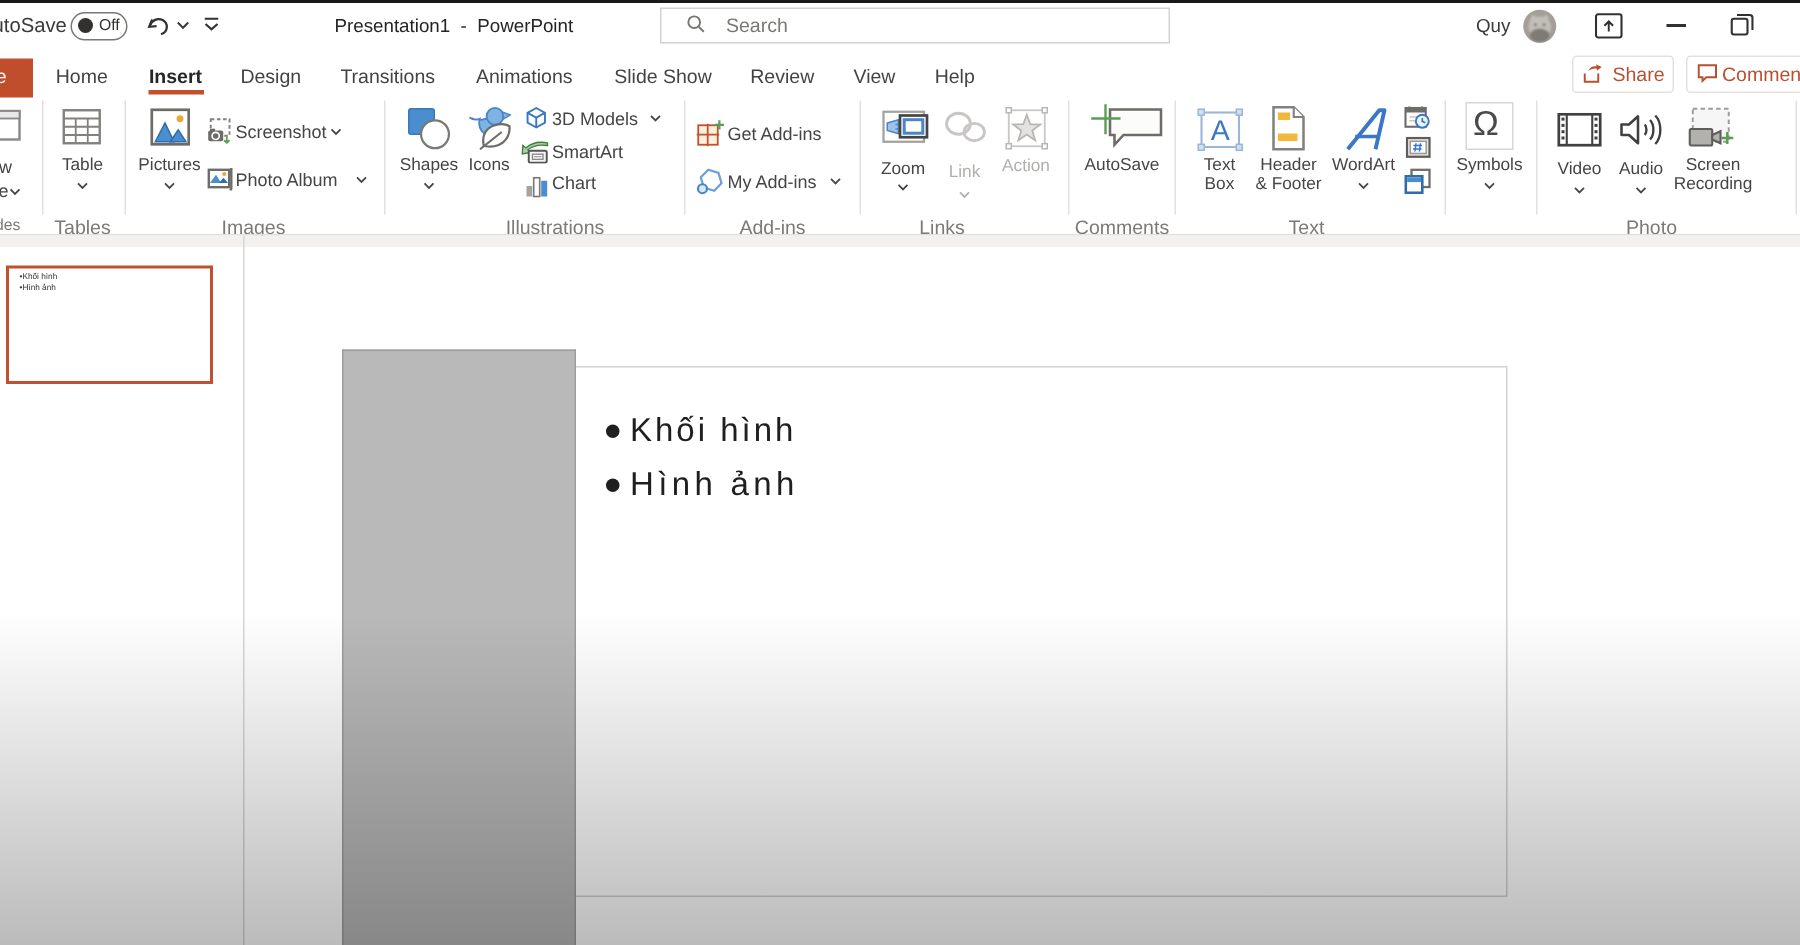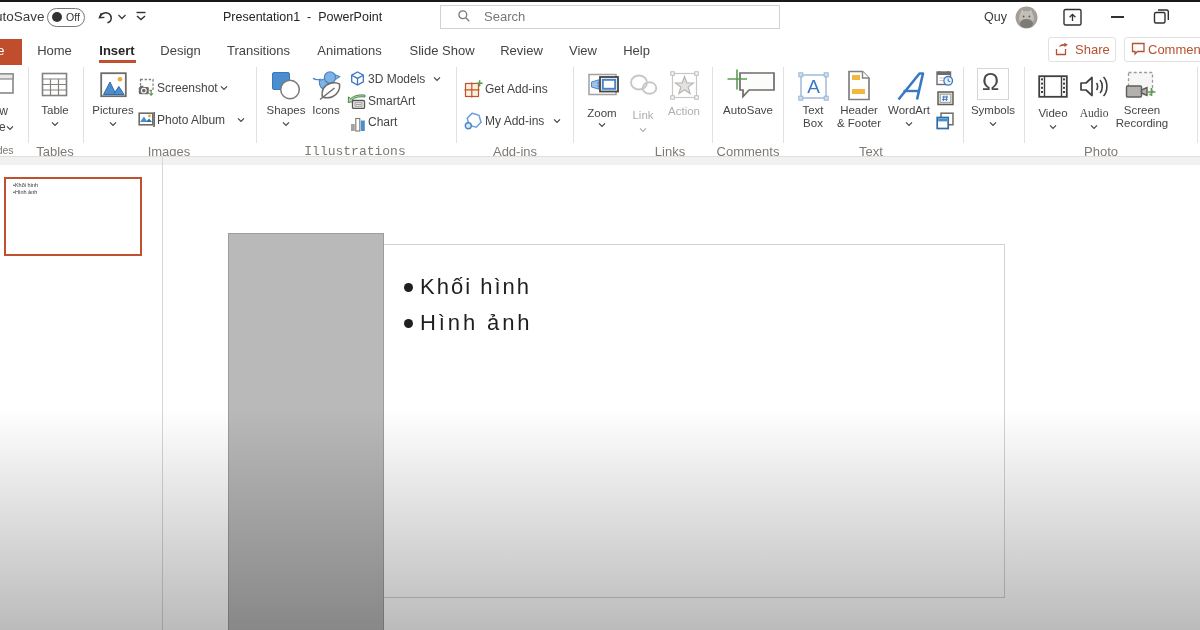--- a/index.html
+++ b/index.html
@@ -108,23 +108,23 @@
 <div class="sep" style="left:573px;"></div>
 <div class="sep" style="left:712px;"></div>
 <div class="sep" style="left:783px;"></div>
 <div class="sep" style="left:963px;"></div>
 <div class="sep" style="left:1024px;"></div>
 <div class="sep" style="left:1197px;"></div>
 
 <div class="abs" style="left:-15px;top:144px;font-size:10.5px;color:#7c7a77;">Slides</div>
 <div class="grp" style="left:55px;">Tables</div>
 <div class="grp" style="left:169px;">Images</div>
-<div class="grp" style="left:355px;font-family:Liberation Mono, monospace;">Illustrations</div>
+<div class="grp" style="left:370px;">Illustrations</div>
 <div class="grp" style="left:515px;text-align:center;">Add-ins</div>
-<div class="grp" style="left:670px;">Links</div>
+<div class="grp" style="left:628px;">Links</div>
 <div class="grp" style="left:748px;">Comments</div>
 <div class="grp" style="left:871px;">Text</div>
 <div class="grp" style="left:1101px;">Photo</div>
 
 <svg class="abs" style="left:0;top:72px;" width="14" height="25" viewBox="12 0 14 25">
   <rect x="1" y="2" width="24" height="19" fill="#fff" stroke="#888" stroke-width="1.6"></rect>
   <rect x="1" y="2" width="24" height="5" fill="#e8e8e8" stroke="#888" stroke-width="1.2"></rect>
 </svg>
 <div class="abs slbl" style="left:-16px;top:104px;">New</div>
 <div class="abs slbl" style="left:-21px;top:120px;">Slide</div>
@@ -340,21 +340,21 @@
 <svg class="abs" style="left:1049px;top:124px;" width="8" height="6" viewBox="0 0 8 6">
     <path d="M1 1.3 L4 4.3 L7 1.3" fill="none" stroke="#454545" stroke-width="1.2"></path>
   </svg>
 
 <svg class="abs" style="left:1079px;top:74px;" width="30" height="25" viewBox="0 0 30 25">
   <path d="M2 9 L7 9 L13 3.5 L13 21.5 L7 16 L2 16 Z" fill="none" stroke="#404040" stroke-width="1.7" stroke-linejoin="round"></path>
   <path d="M17.5 9 C19 10.8 19 14.2 17.5 16" fill="none" stroke="#404040" stroke-width="1.6"></path>
   <path d="M21 6 C24 9 24 16 21 19" fill="none" stroke="#404040" stroke-width="1.6"></path>
   <path d="M24.5 3 C29 7.5 29 17.5 24.5 22" fill="none" stroke="#404040" stroke-width="1.6"></path>
 </svg>
-<div class="lbl" style="left:1094px;top:107px;font-family:Liberation Serif, serif;">Audio</div>
+<div class="lbl" style="left:1094px;top:107px;">Audio</div>
 <svg class="abs" style="left:1090px;top:124px;" width="8" height="6" viewBox="0 0 8 6">
     <path d="M1 1.3 L4 4.3 L7 1.3" fill="none" stroke="#454545" stroke-width="1.2"></path>
   </svg>
 
 <svg class="abs" style="left:1125px;top:71px;" width="31" height="30" viewBox="0 0 31 30">
   <rect x="3.5" y="1.5" width="24" height="22" fill="#f6f6f6" stroke="#9d9b98" stroke-width="1.3" stroke-dasharray="3 2.2"></rect>
   <rect x="1.5" y="15" width="15" height="11" rx="1" fill="#b3b1ae" stroke="#5f5d5a" stroke-width="1.4"></rect>
   <path d="M16.5 19 L22 16.5 L22 24.5 L16.5 22 Z" fill="#b3b1ae" stroke="#5f5d5a" stroke-width="1.4"></path>
   <path d="M26.5 17 L26.5 25 M22.5 21 L30.5 21" stroke="#5a9e52" stroke-width="1.7"></path>
 </svg>

